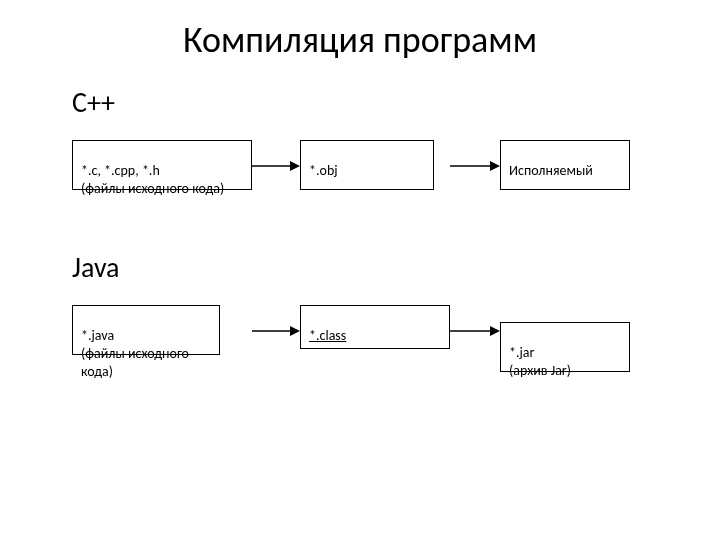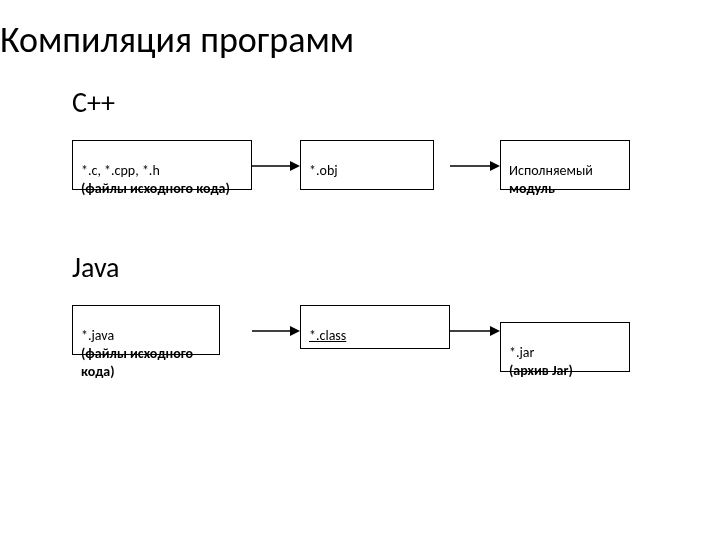--- a/index.html
+++ b/index.html
@@ -10,38 +10,39 @@
     background: #ffffff;
     font-family: Calibri, Arial, sans-serif;
     color: #000;
     position: relative;
   }
   .title {
     position: absolute;
     top: 18px;
     left: 0;
     width: 720px;
+    text-align: center;
     font-size: 36px;
     font-weight: 400;
   }
   .section-label {
     position: absolute;
     font-size: 28px;
     font-weight: 400;
   }
   .box {
     position: absolute;
     border: 1.5px solid #000;
     background: #fff;
     padding: 21px 8px;
     font-size: 14px;
     line-height: 1.3;
   }
   .box .line1 { display: block; }
-  .box .line2 { display: block; font-weight: bold; }
+  .box .line2 { display: block; }
   svg.arrow {
     position: absolute;
     overflow: visible;
   }
 </style>
 </head>
 <body>
 
 <div class="title">Компиляция программ</div>
 
@@ -51,21 +52,20 @@
   <span class="line1">*.c, *.cpp, *.h</span>
   <span class="line2">(файлы исходного кода)</span>
 </div>
 
 <div class="box" style="top:140px; left:300px; width:134px; height:50px;">
   <span class="line1">*.obj</span>
 </div>
 
 <div class="box" style="top:140px; left:500px; width:130px; height:50px;">
   <span class="line1">Исполняемый</span>
-  <span class="line2">модуль</span>
 </div>
 
 <svg class="arrow" style="top:158px; left:252px; width:48px; height:16px;">
   <line x1="0" y1="8" x2="38" y2="8" stroke="#000" stroke-width="1.5"></line>
   <polygon points="38,3 48,8 38,13" fill="#000"></polygon>
 </svg>
 
 <svg class="arrow" style="top:158px; left:450px; width:50px; height:16px;">
   <line x1="0" y1="8" x2="40" y2="8" stroke="#000" stroke-width="1.5"></line>
   <polygon points="40,3 50,8 40,13" fill="#000"></polygon>

